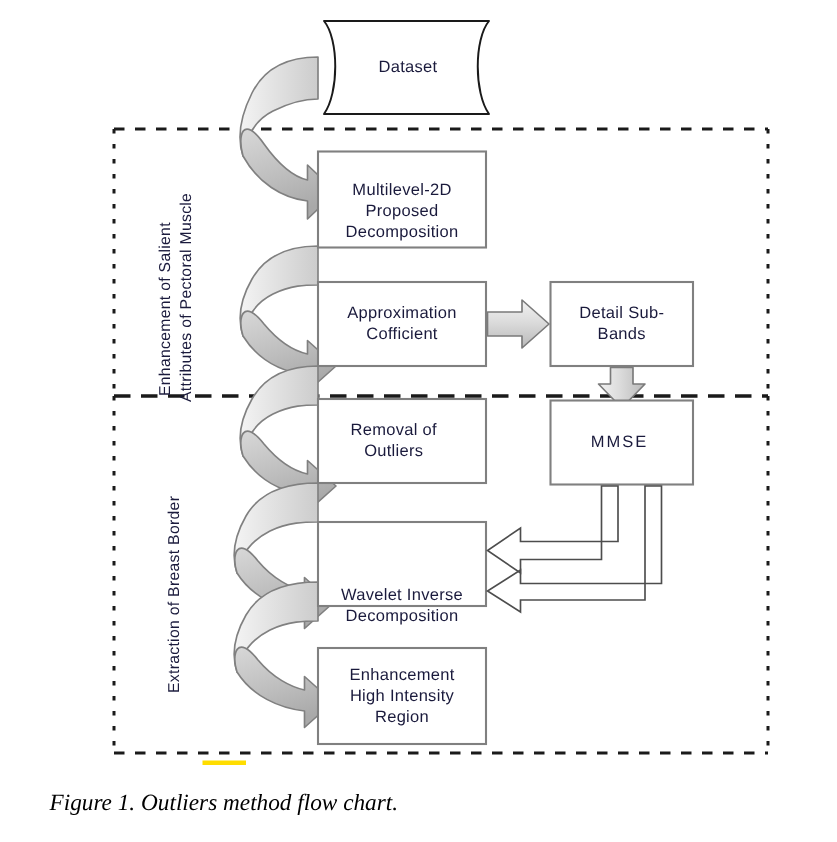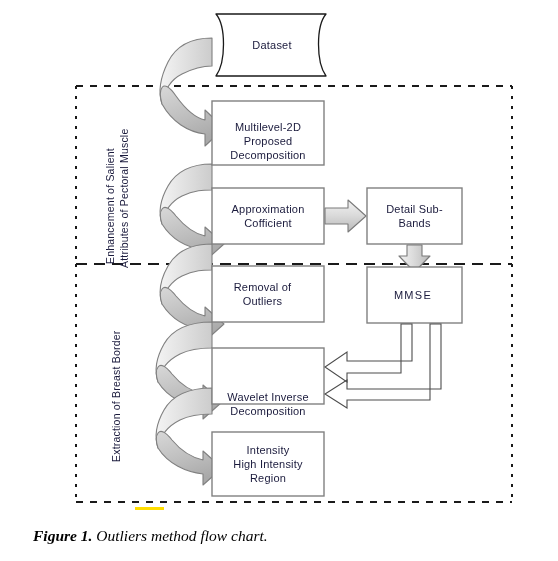--- a/index.html
+++ b/index.html
@@ -58,21 +58,21 @@
     position: absolute;
     left: 33px;
     top: 527px;
     font-family: "Liberation Serif", serif;
     font-size: 15.5px;
     font-style: italic;
     color: #000000;
     white-space: nowrap;
   }
   #caption b {
-    font-weight: bold;
+    font-weight: normal;
   }
   #yellow-mark {
     position: absolute;
     left: 135px;
     top: 507px;
     width: 29px;
     height: 3px;
     background: #ffdd00;
   }
 </style>
@@ -291,21 +291,21 @@
   <div class="node-label" style="left:367px; top:267px; width:92px; height:56px; letter-spacing:1.3px;">
     <span>MMSE</span>
   </div>
 
   <div class="node-label" style="left:210px; top:336px; width:116px; height:43px;margin-top:46px;">
     <span>Wavelet Inverse</span>
     <span>Decomposition</span>
   </div>
 
   <div class="node-label" style="left:212px; top:432px; width:112px; height:64px;">
-    <span>Intensity</span>
+    <span>Enhancement</span>
     <span>High Intensity</span>
     <span>Region</span>
   </div>
 
   <div id="yellow-mark"></div>
 
   <div id="caption">
     <b>Figure 1.</b><span> Outliers method flow chart.</span>
   </div>
 

